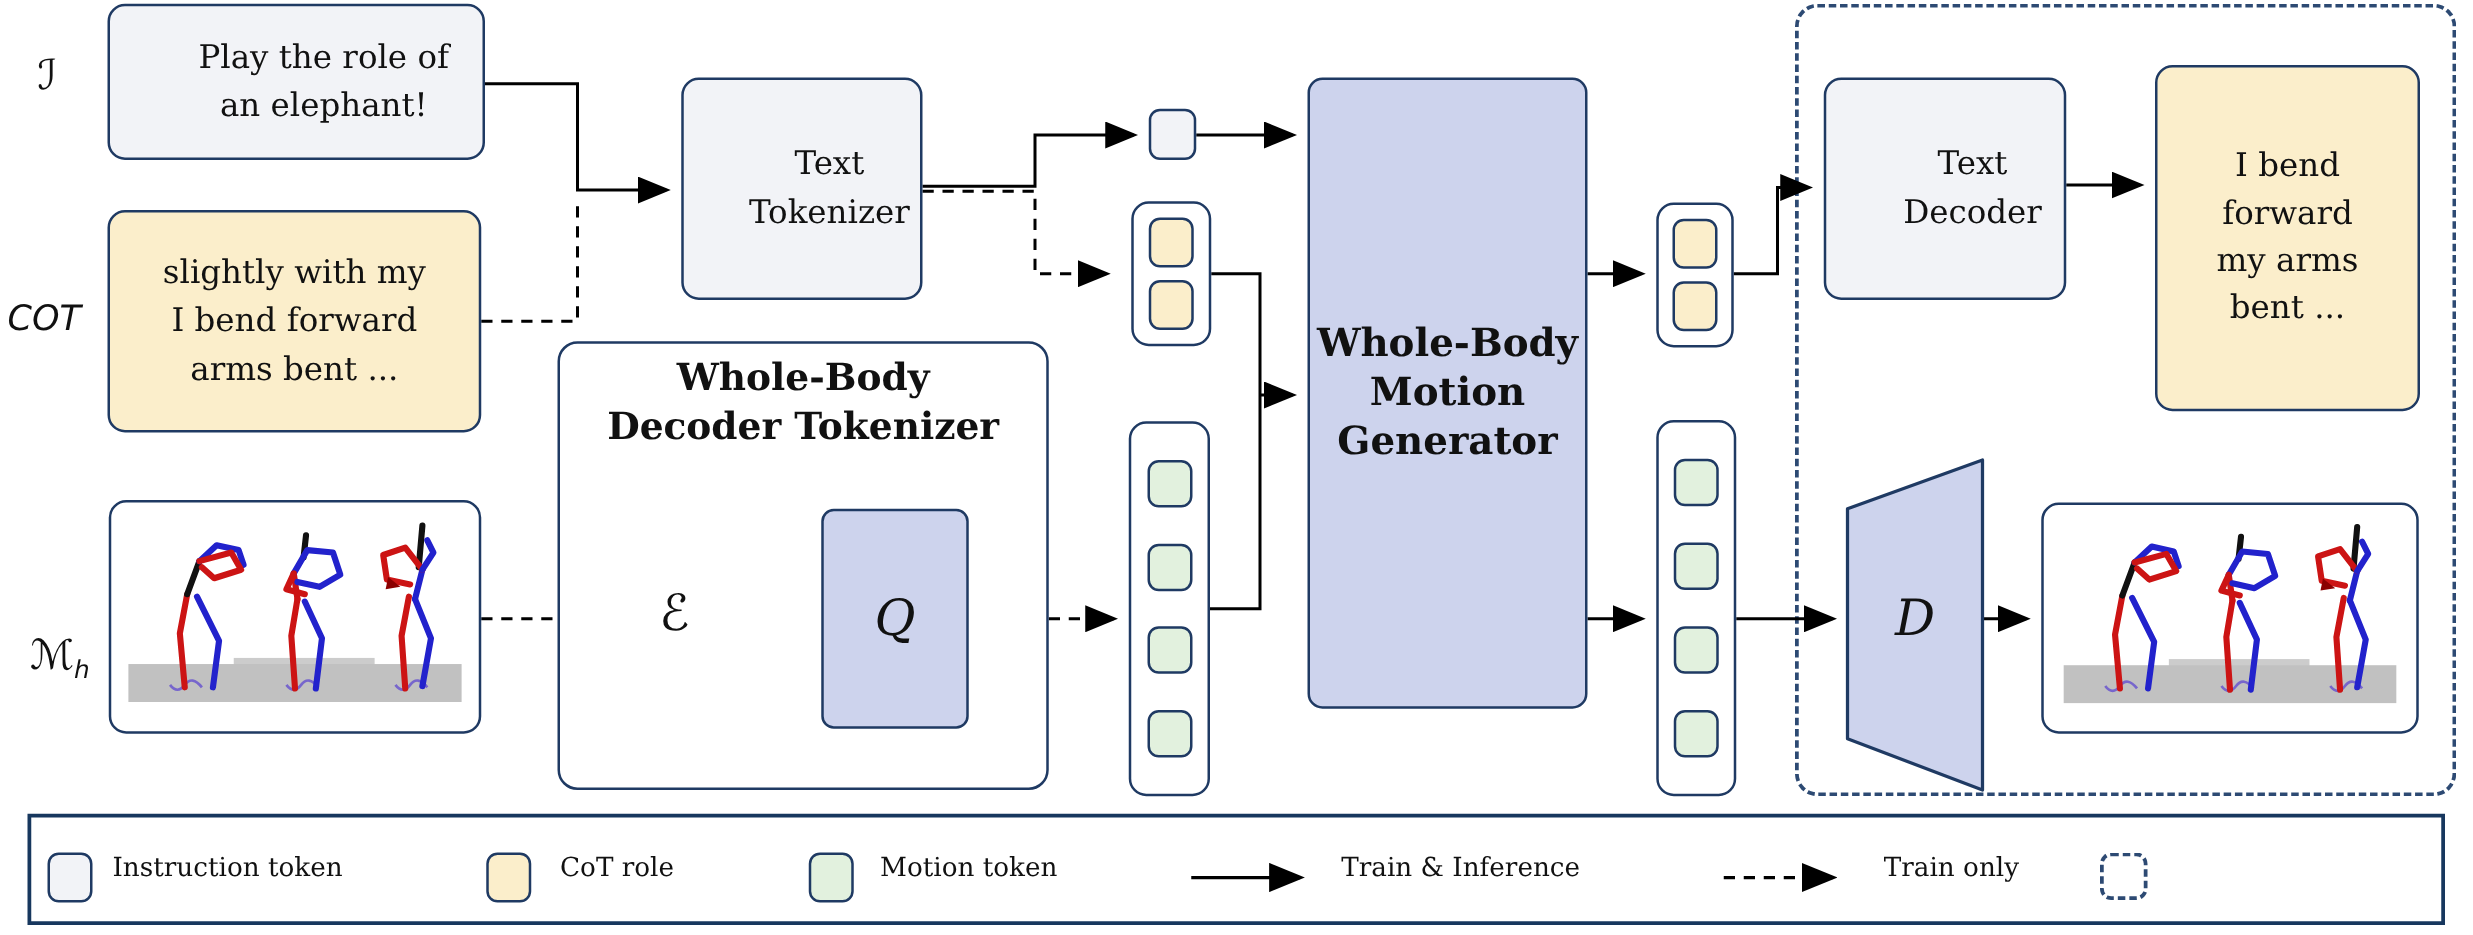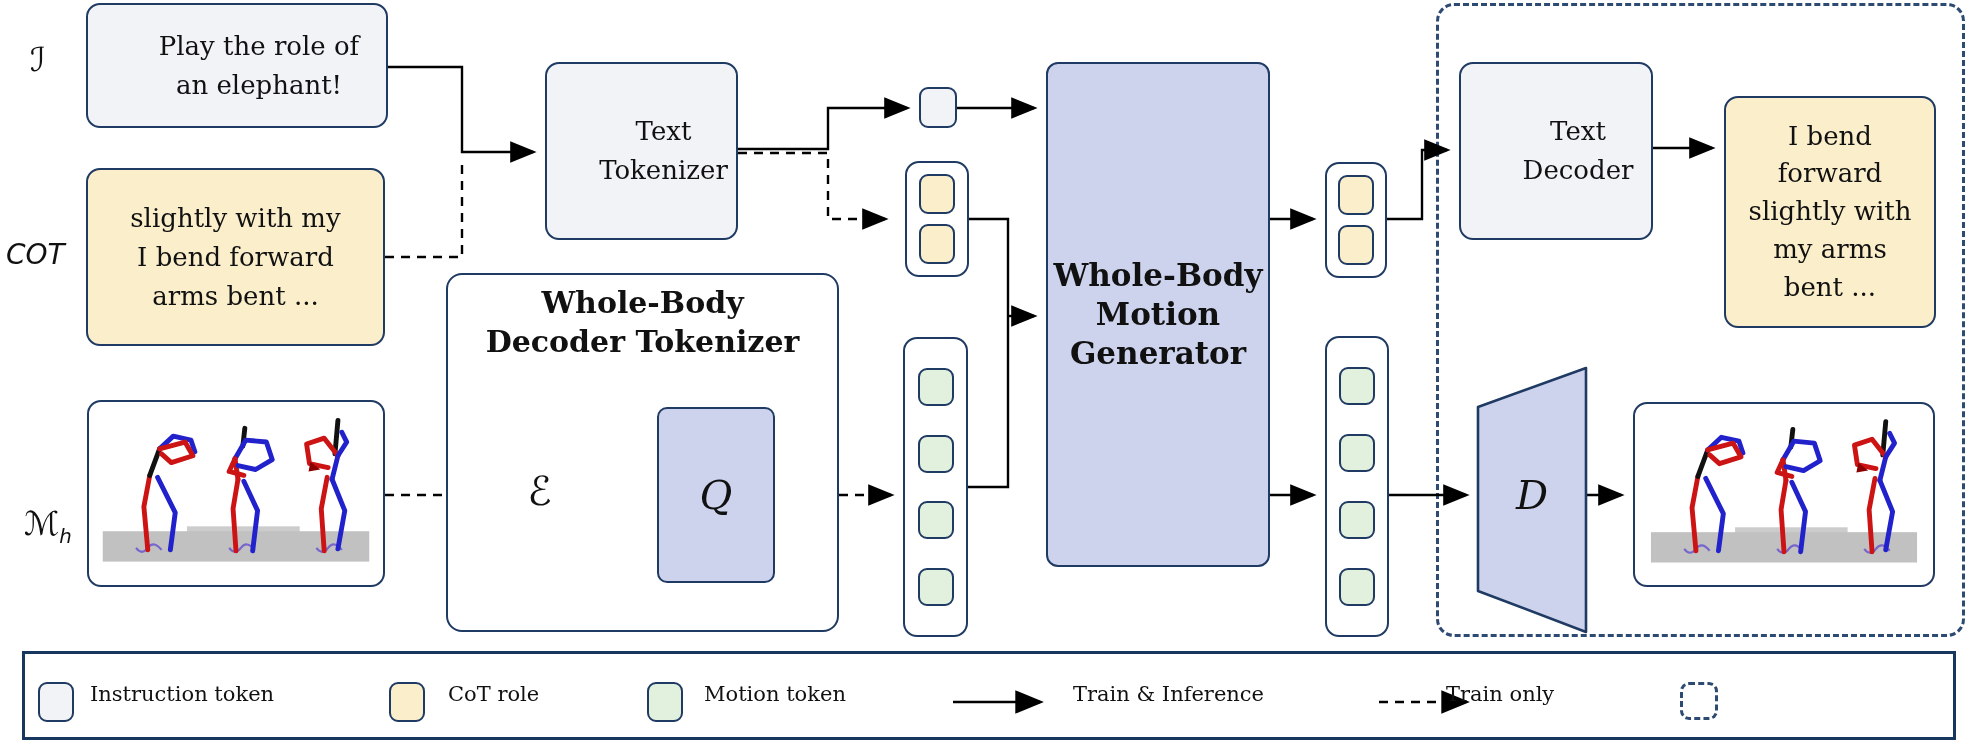--- a/index.html
+++ b/index.html
@@ -201,24 +201,23 @@
       <div class="token motion"></div>
     </div>
 
   <div class="box gray-fill" style="left:1459px;top:62px;width:194px;height:178px;">
     <div>Text</div>
     <div>Decoder</div>
   </div>
 
   <div class="script-symbol" style="left:1478px;top:472px;width:108px;font-family:'DejaVu Serif',serif;">D</div>
 
-  <div class="box yellow-fill" style="left:1724px;top:52px;width:212px;height:232px;line-height:1.45;margin-top:44px;">
+  <div class="box yellow-fill" style="left:1724px;top:52px;width:212px;height:277px;line-height:1.45;">
     <div>I bend</div>
     <div>forward</div>
-    <div>slightly with</div>
     <div>my arms</div>
     <div>bent ...</div>
   </div>
 
   <div class="box white-fill" style="left:1633px;top:402px;width:302px;height:185px;overflow:hidden;">
     <svg class="motion-img" viewBox="0 0 300 185">
       <use href="#motion-frames"></use>
     </svg>
   </div>
 
@@ -239,16 +238,16 @@
         <path d="M0,0 L11,4.5 L0,9 z" fill="#000"></path>
       </marker>
     </defs>
     <g stroke="#000" stroke-width="2.6" fill="none">
       <path d="M953,702 H1040" marker-end="url(#arr2)"></path>
       <path d="M1379,702 H1466" stroke-dasharray="9 7" marker-end="url(#arr2)"></path>
     </g>
   </svg>
 
   <div class="legend-text" style="left:1073px;">Train &amp; Inference</div>
-  <div class="legend-text" style="left:1446px;text-align:right;">Train only</div>
+  <div class="legend-text" style="left:1507px;text-align:right;">Train only</div>
   <div class="legend-swatch dashed" style="left:1680px;"></div>
 
 </div>
 
 </body></html>

